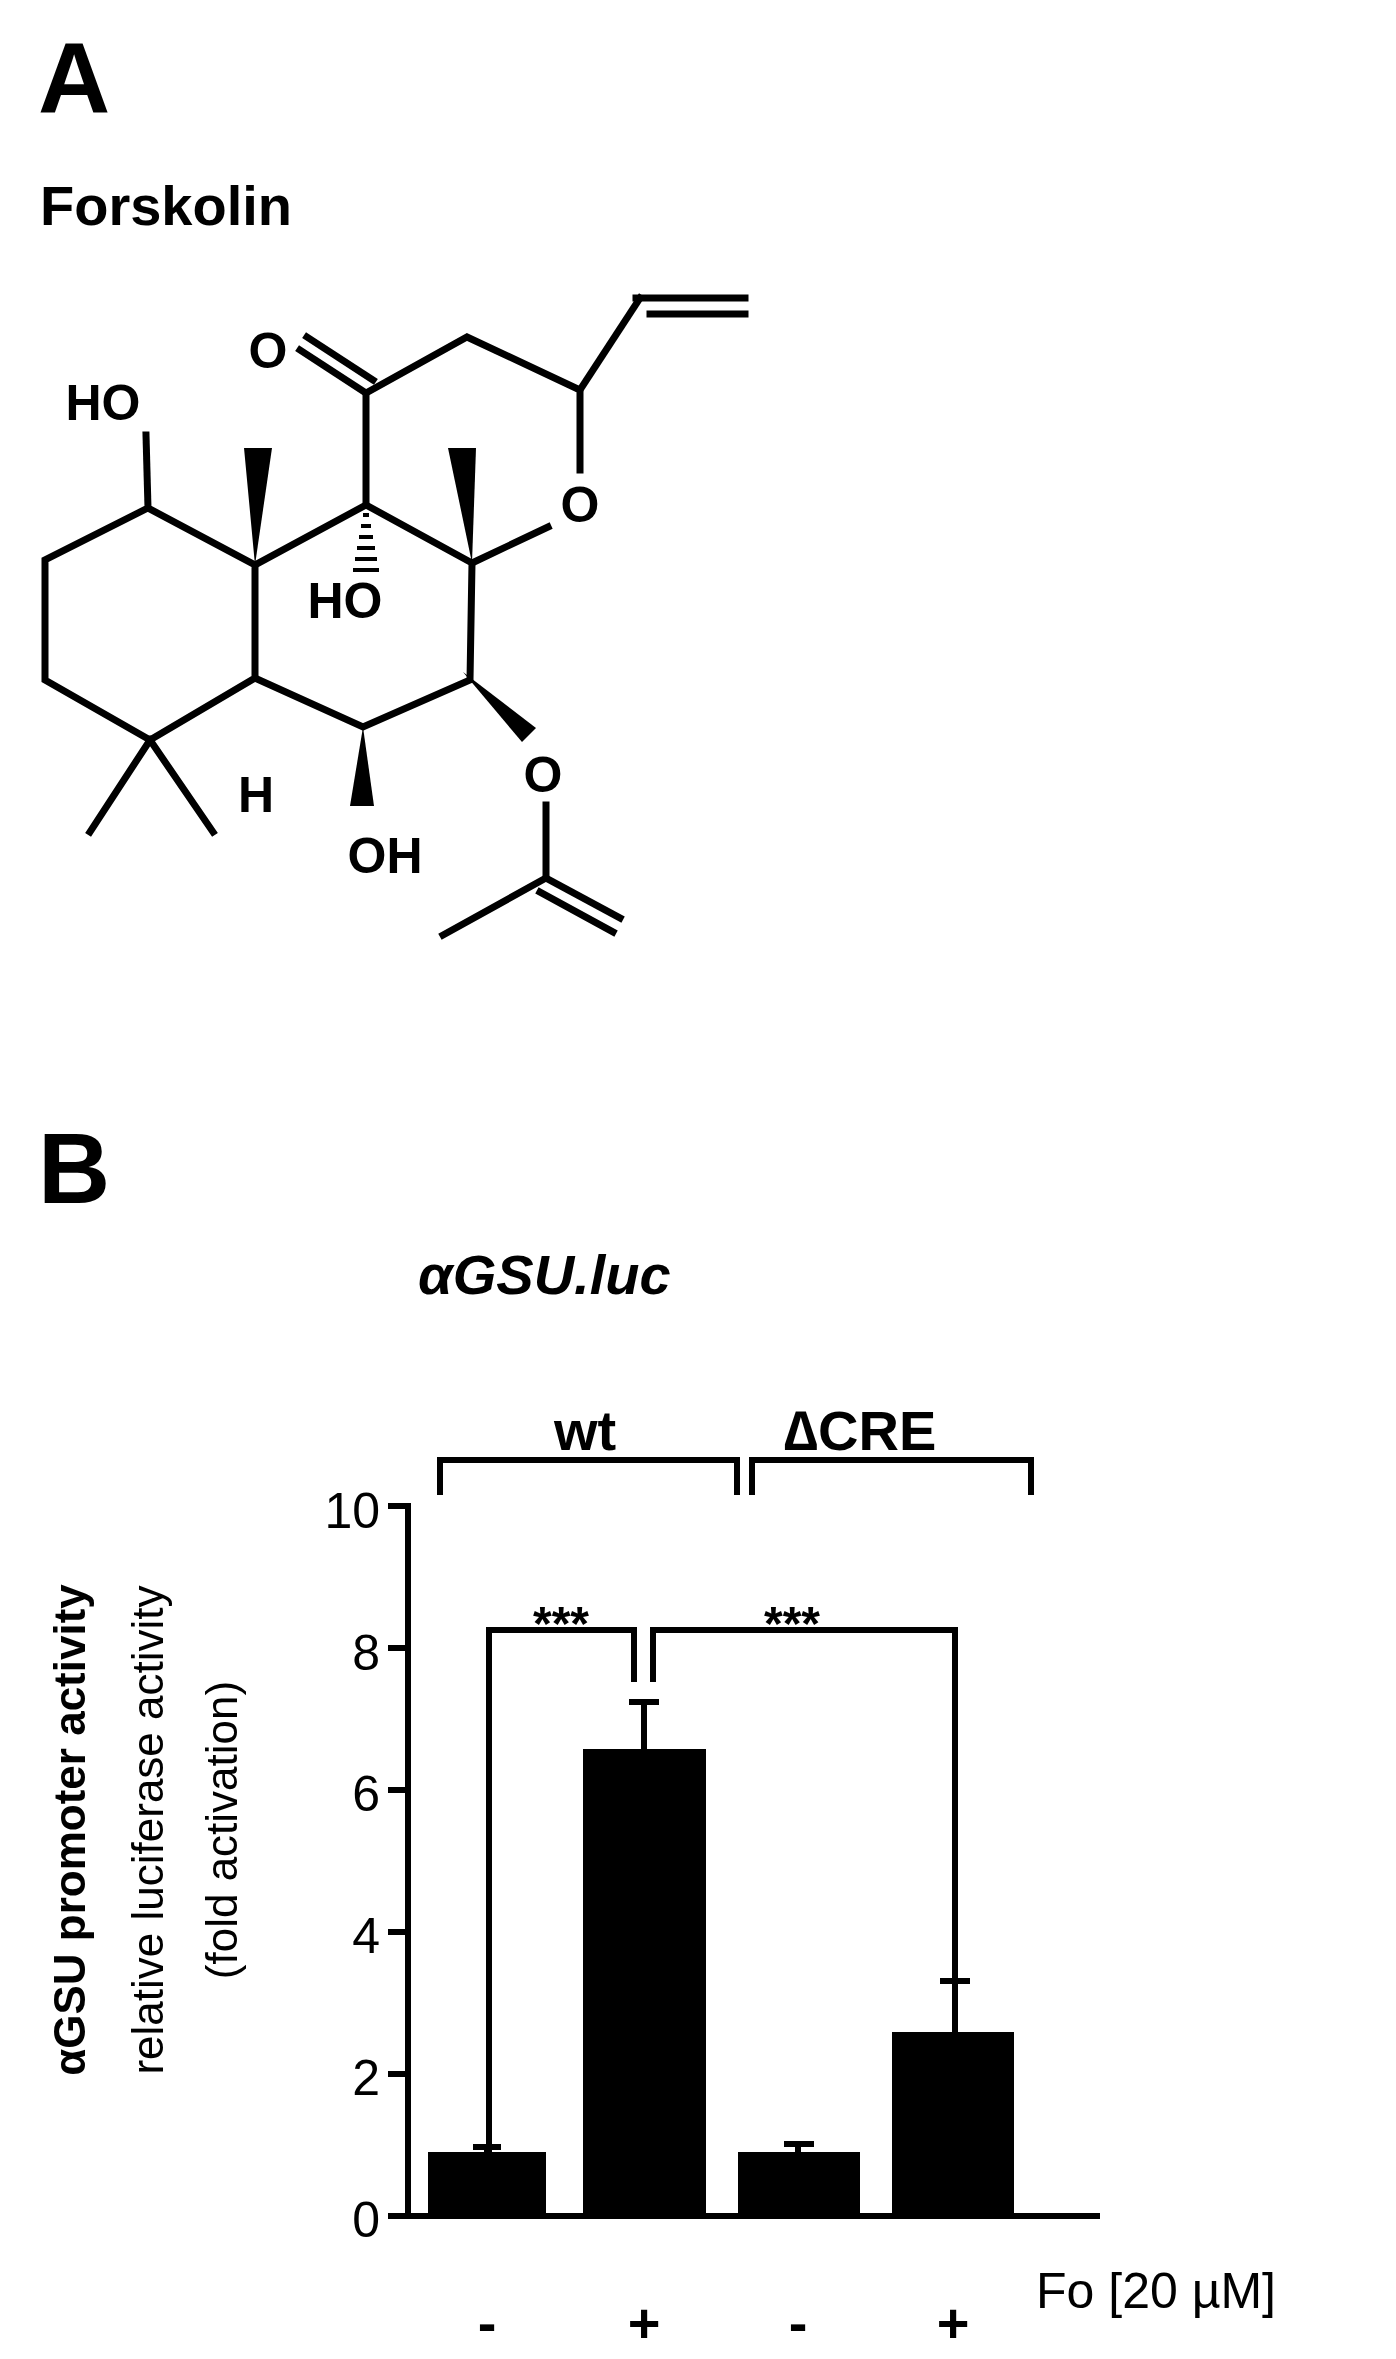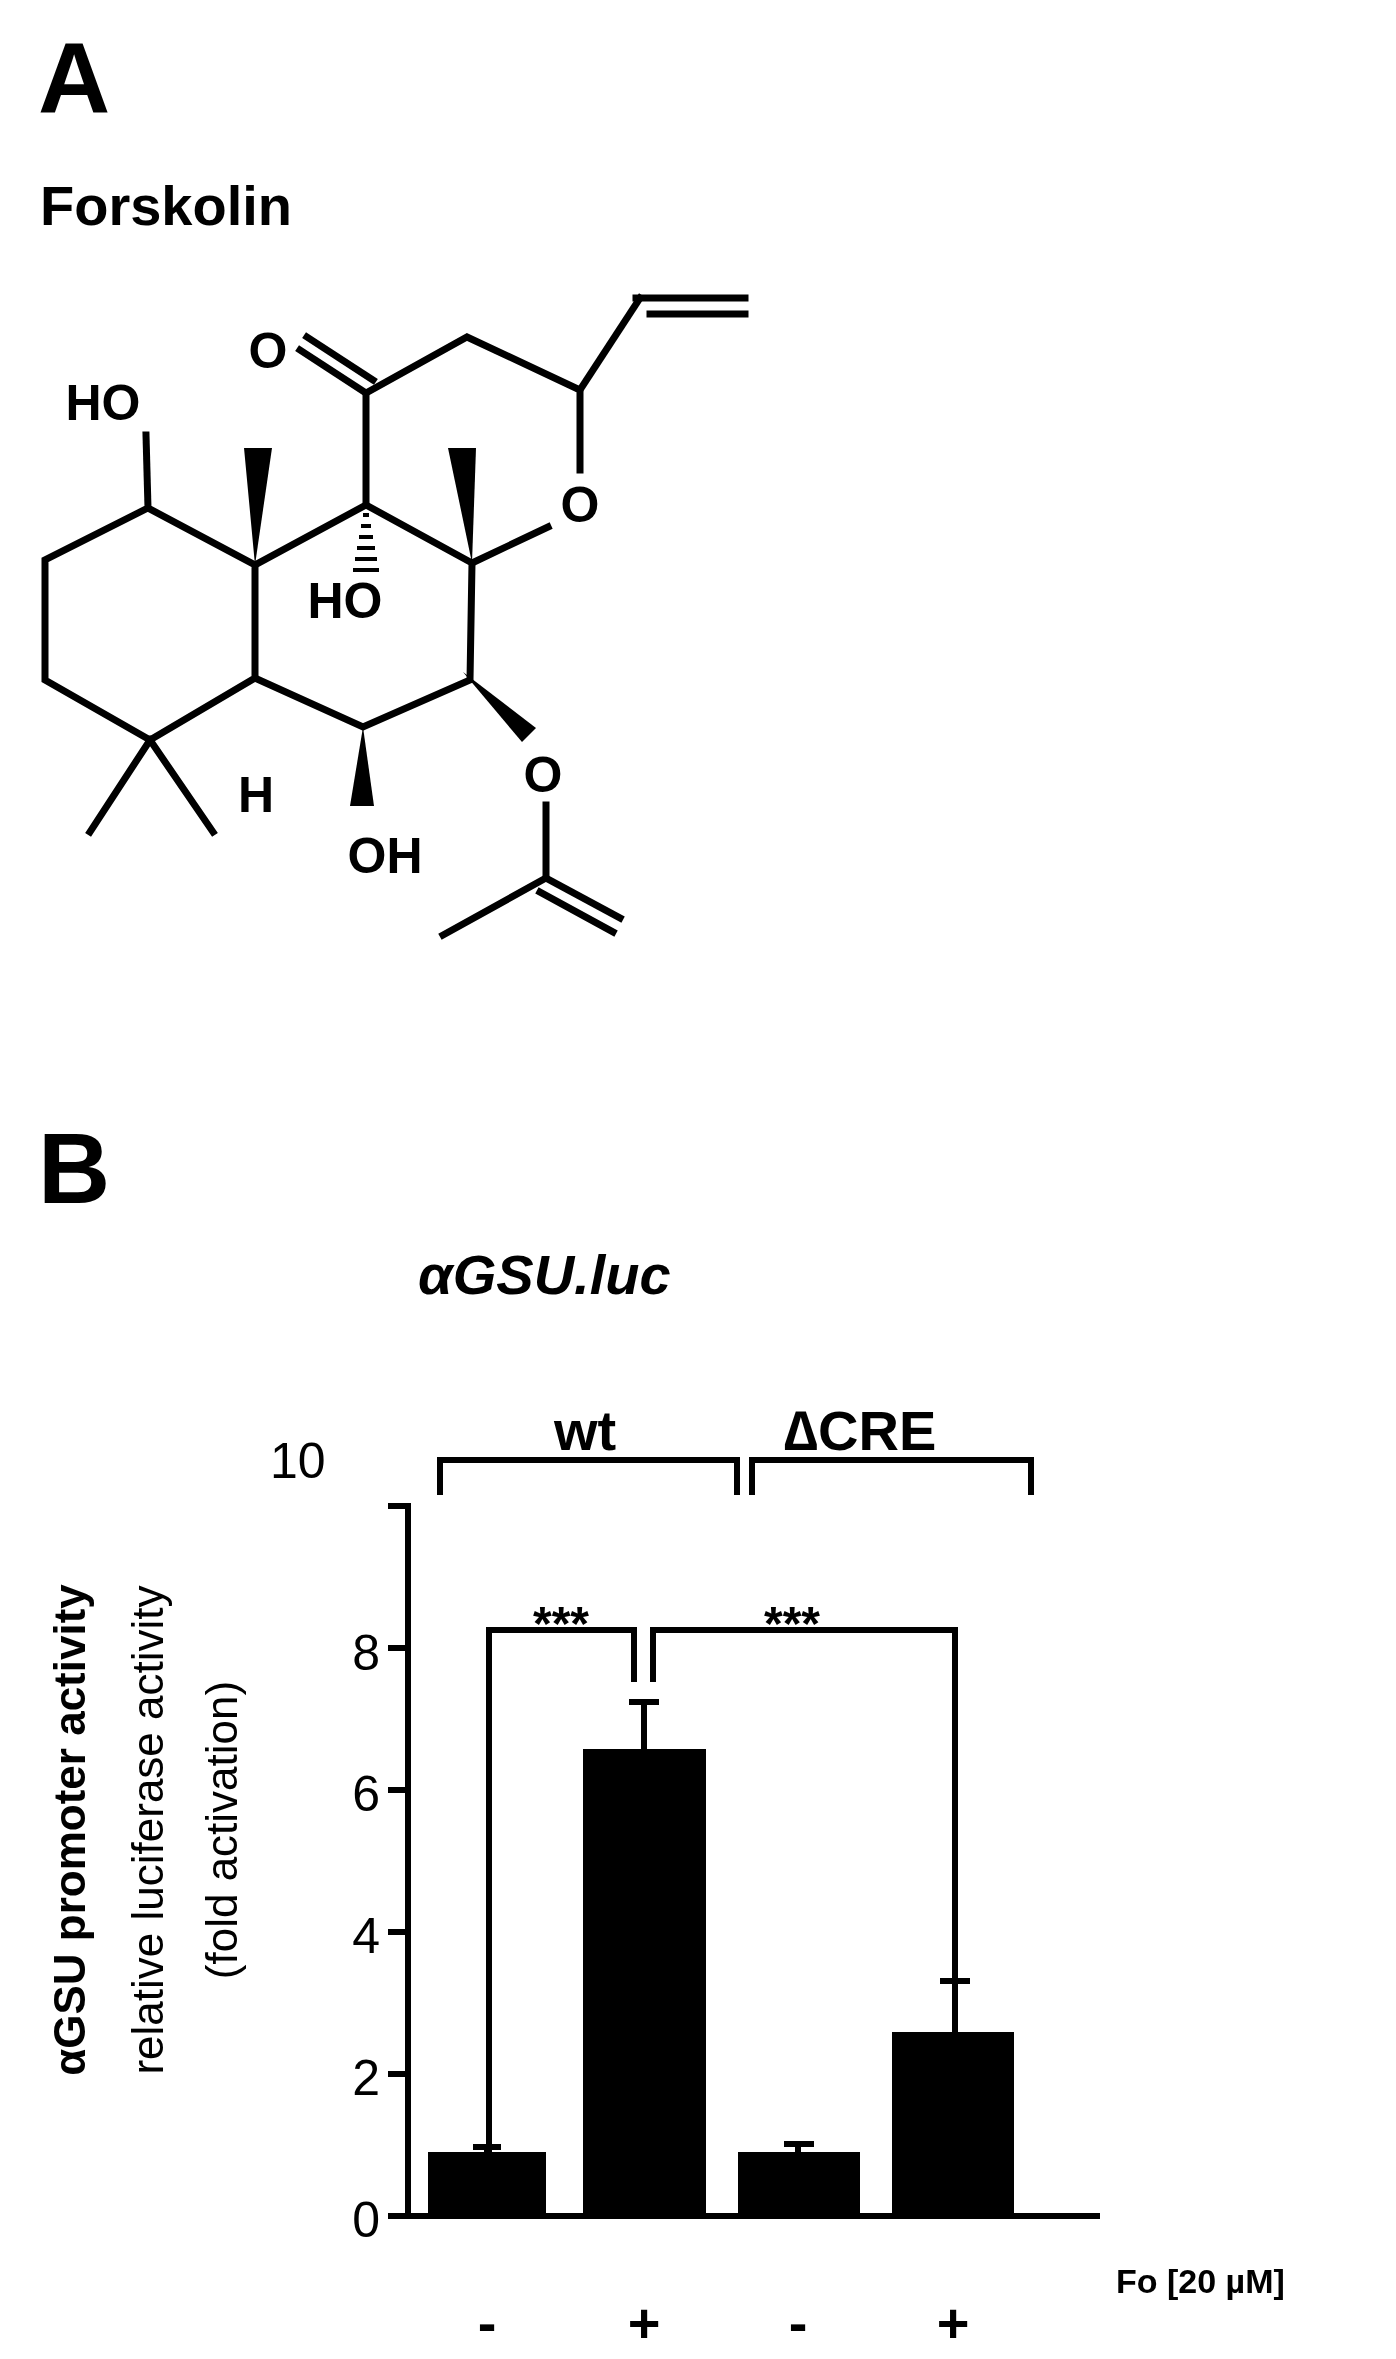--- a/index.html
+++ b/index.html
@@ -88,21 +88,21 @@
 </div>
 <div class="abs" style="left:222px; top:1830px; width:0; height:0;">
   <div style="position:absolute; transform:translate(-50%,-50%) rotate(-90deg); white-space:nowrap; font-size:44px; left:0; top:0;">(fold activation)</div>
 </div>
 
 <div class="abs lbl" style="left:270px; top:2191px; width:110px; text-align:right; font-size:50px;">0</div>
 <div class="abs lbl" style="left:270px; top:2049px; width:110px; text-align:right; font-size:50px;">2</div>
 <div class="abs lbl" style="left:270px; top:1907px; width:110px; text-align:right; font-size:50px;">4</div>
 <div class="abs lbl" style="left:270px; top:1765px; width:110px; text-align:right; font-size:50px;">6</div>
 <div class="abs lbl" style="left:270px; top:1624px; width:110px; text-align:right; font-size:50px;">8</div>
-<div class="abs lbl" style="left:270px; top:1432px; width:110px; font-size:50px;">10</div>
+<div class="abs lbl" style="left:270px; top:1482px; width:110px; text-align:right; font-size:50px;">10</div>
 
 <svg width="1396" height="2359">
   <g stroke="#000" stroke-width="6" fill="none">
 
     <polyline points="440,1495 440,1460 737,1460 737,1495"></polyline>
     <polyline points="752,1495 752,1460 1031,1460 1031,1495"></polyline>
 
     <line x1="408" y1="1506" x2="408" y2="2219"></line>
     <line x1="388" y1="1506" x2="411" y2="1506"></line>
     <line x1="388" y1="1648" x2="411" y2="1648"></line>
@@ -135,13 +135,13 @@
   <g font-family="Liberation Sans, DejaVu Sans, sans-serif" font-weight="bold" font-size="48" fill="#000" text-anchor="middle">
     <text x="561" y="1640">***</text>
     <text x="792" y="1640">***</text>
   </g>
 </svg>
 
 <div class="abs title" style="left:457px; top:2262px; width:60px; text-align:center;">-</div>
 <div class="abs title" style="left:614px; top:2262px; width:60px; text-align:center;">+</div>
 <div class="abs title" style="left:768px; top:2262px; width:60px; text-align:center;">-</div>
 <div class="abs title" style="left:923px; top:2262px; width:60px; text-align:center;">+</div>
-<div class="abs" style="left:1116px; top:2262px; font-weight:bold; font-size:34px; white-space:nowrap;">Fo [20 µM]</div>
+<div class="abs" style="left:1036px; top:2262px; font-weight:normal; font-size:50px; white-space:nowrap;">Fo [20 µM]</div>
 
 </body></html>

